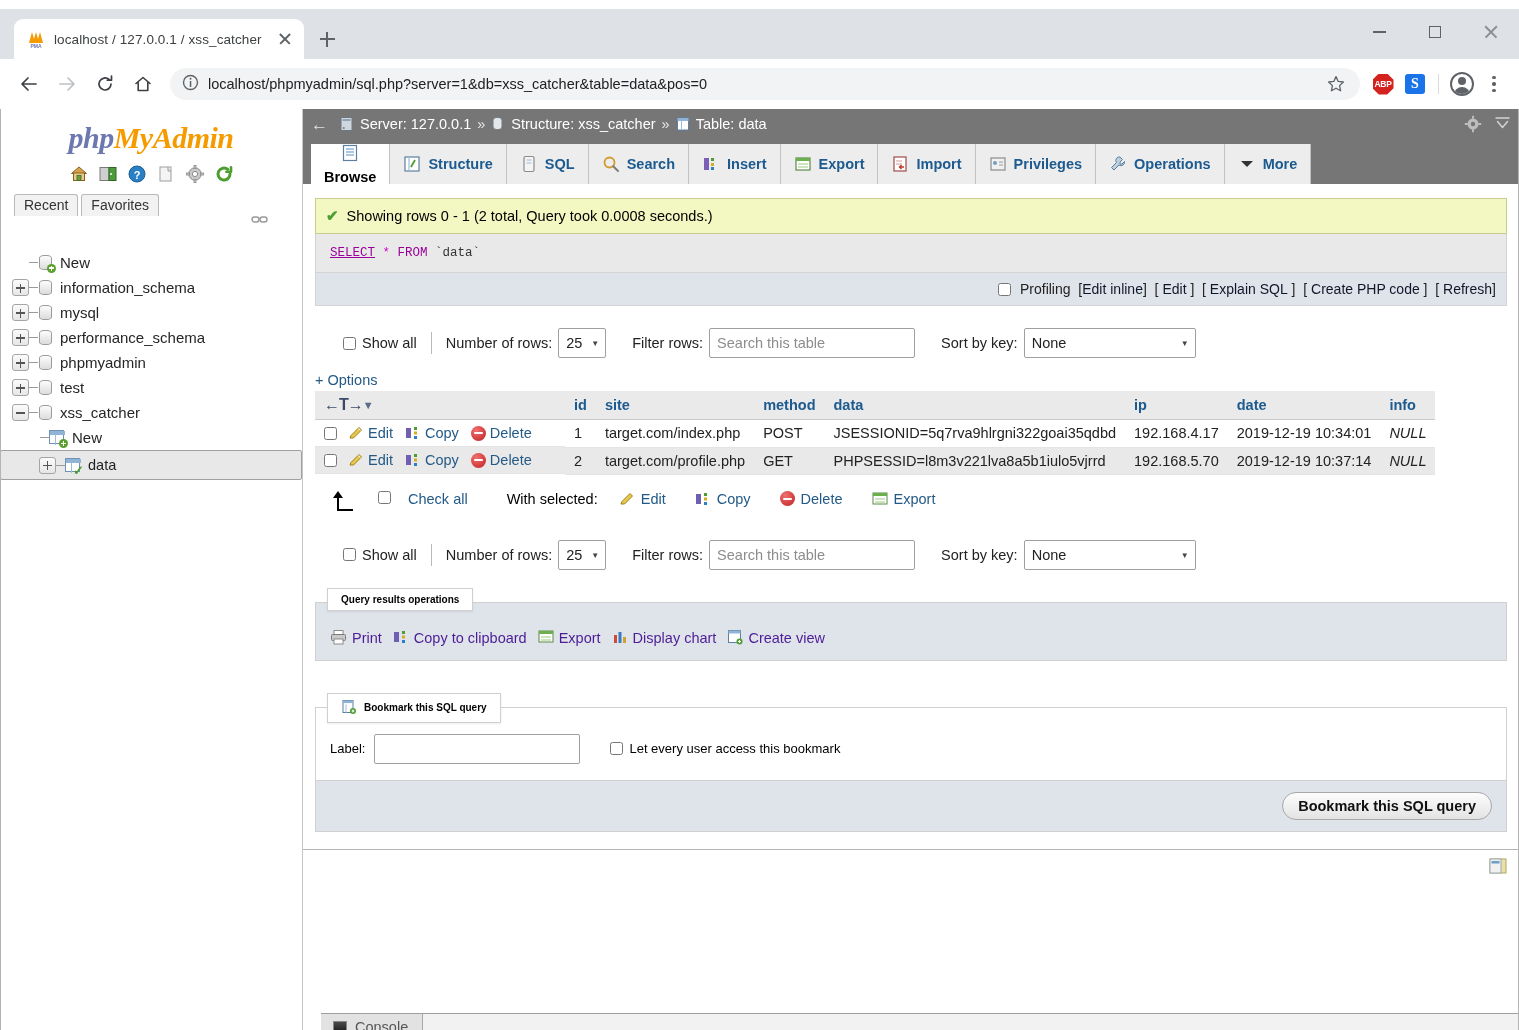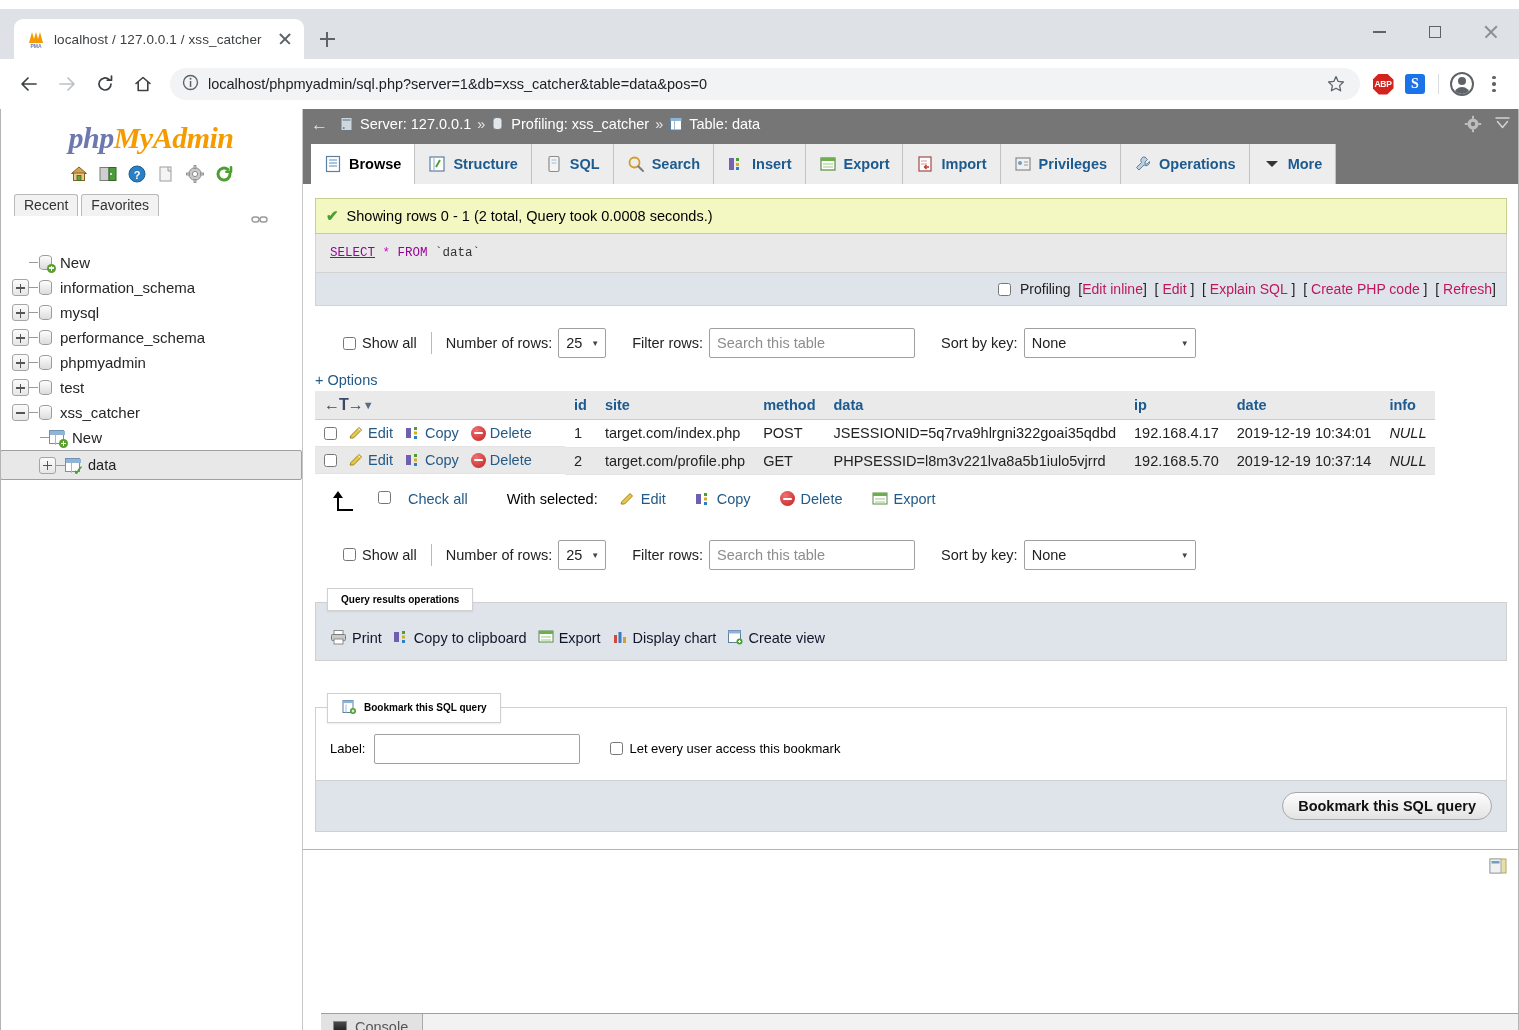--- a/index.html
+++ b/index.html
@@ -130,42 +130,42 @@
   .sb-right { position:absolute; right:8px; top:0; height:30px; display:flex; align-items:center; gap:12px; }
   .gear-ic { width:18px; height:18px; cursor:pointer; }
   .collapse-ic { width:17px; height:17px; position:relative; cursor:pointer; }
 
   .navtabs { height:45px; background:#767676; display:flex; align-items:flex-end; padding-left:8px; }
   .ntab {
     height:40px; display:flex; align-items:center; gap:7px; padding:0 13px;
     background:#ededed; color:#1c5a8f; font-size:14.5px; font-weight:bold;
     border-right:1px solid #c2c2c2; cursor:pointer; white-space:nowrap;
   }
-  .ntab.active { background:#fff; color:#000; }
+  .ntab.active { background:#fff; color:#000;flex-direction:column; }
   .ntab .ico { width:18px; height:18px; flex:none; }
 
   .content { padding:0; }
   .success {
     margin:14px 12px 0; background:#f3f7c1; border:1px solid #c8cf8e;
     padding:8px 10px; font-size:14.5px; display:flex; align-items:center; gap:8px;
   }
   .chk-green { color:#4c9e31; font-size:15px; font-weight:bold; }
   .sqlbox {
     margin:0 12px; background:#e9e9e9; border:1px solid #d3d3d3; border-top:none;
     padding:12px 14px; font-family:"Liberation Mono", monospace; font-size:12.5px;
   }
   .kw { color:#990099; text-decoration:underline; }
   .star-tok { color:#cc00cc; }
   .kw2 { color:#990099; }
   .tick { color:#333; }
   .sqlfoot {
     margin:0 12px; background:#dfe3ea; border:1px solid #d3d3d3; border-top:none;
     padding:8px 10px; text-align:right; font-size:14px; color:#222;
   }
-  .sqlfoot a { color:#be185d; text-decoration:none; cursor:pointer; }
+  .sqlfoot a { color:#0f172a; text-decoration:none; cursor:pointer; }
   .sqlfoot .cb { vertical-align:-2px; margin-right:5px; }
 
   .optrow { display:flex; align-items:center; gap:0; margin:22px 0 0 40px; font-size:14.5px; color:#222; }
   .optrow .lbl { margin-right:6px; }
   .optdiv { width:1px; height:22px; background:#b9b9b9; margin:0 14px; }
   input[type=checkbox] { width:13px; height:13px; margin:0 6px 0 0; vertical-align:-2px; }
   .sel {
     height:30px; border:1px solid #a0a0a0; background:#fff; font-size:14.5px;
     padding:0 22px 0 7px; appearance:none; position:relative; cursor:pointer;
     font-family:"Liberation Sans", sans-serif; color:#222; border-radius:2px;
@@ -209,21 +209,21 @@
     position:absolute; left:12px; top:-14px; background:#fff; border:1px solid #d0d0d0;
     padding:5px 13px; font-size:10px; font-weight:bold; display:flex; align-items:center; gap:7px;
     box-shadow:0 1px 2px rgba(0,0,0,.08);
   }
   .fieldset {
     border:1px solid #d0d0d0; background:#dfe3ea; padding:26px 14px 12px;
     display:flex; align-items:center; gap:0; font-size:14.5px;
   }
   .fsrow { display:flex; align-items:center; }
   .fsrow .act { margin-right:11px; gap:5px; }
-  .fieldset a { color:#0f172a; text-decoration:none; cursor:pointer; }
+  .fieldset a { color:#4c1d95; text-decoration:none; cursor:pointer; }
   .fs-body { border:1px solid #d0d0d0; border-bottom:none; background:#fff; padding:26px 14px 16px; display:flex; align-items:center; }
   .fs-footer { border:1px solid #d0d0d0; background:#dfe3ea; padding:11px 14px; text-align:right; }
   .btn {
     font-family:"Liberation Sans", sans-serif; font-size:14.5px; font-weight:bold;
     padding:5px 15px; border:1px solid #a8a8a8; border-radius:14px;
     background:linear-gradient(#fdfdfd,#e3e3e3); cursor:pointer; color:#111;
   }
   .labelfield { display:flex; align-items:center; }
   .labelfield .lt { margin-right:9px; }
   .txt-wide { height:30px; width:206px; border:1px solid #a0a0a0; background:#fff; padding:0 7px; font-size:14.5px; border-radius:2px; font-family:"Liberation Sans", sans-serif; }
@@ -493,21 +493,21 @@
               <circle cx="3.8" cy="12" r=".9" fill="#6d7780"></circle>
             </svg>
         </span>
         <span>Server: 127.0.0.1</span>
         <span class="bc-sep">»</span>
         <span class="bc-icon">
           <svg width="15" height="16" viewBox="0 0 15 16">
               <rect x="2" y="1.5" width="9" height="12" rx="3.5" ry="2.5" fill="#e3e7ea" stroke="#6d7780" stroke-width="1"></rect>
             </svg>
         </span>
-        <span>Profiling: xss_catcher</span>
+        <span>Structure: xss_catcher</span>
         <span class="bc-sep">»</span>
         <span class="bc-icon">
           <svg width="15" height="16" viewBox="0 0 15 16">
               <rect x="1.5" y="2" width="11" height="12" fill="#fff" stroke="#5d7fa0" stroke-width="1"></rect>
               <rect x="1.5" y="2" width="11" height="3" fill="#8fb4d6"></rect>
               <path d="M5.5 5 v9" stroke="#9dbcd9" stroke-width="1"></path>
             </svg>
         </span>
         <span>Table: data</span>
 

